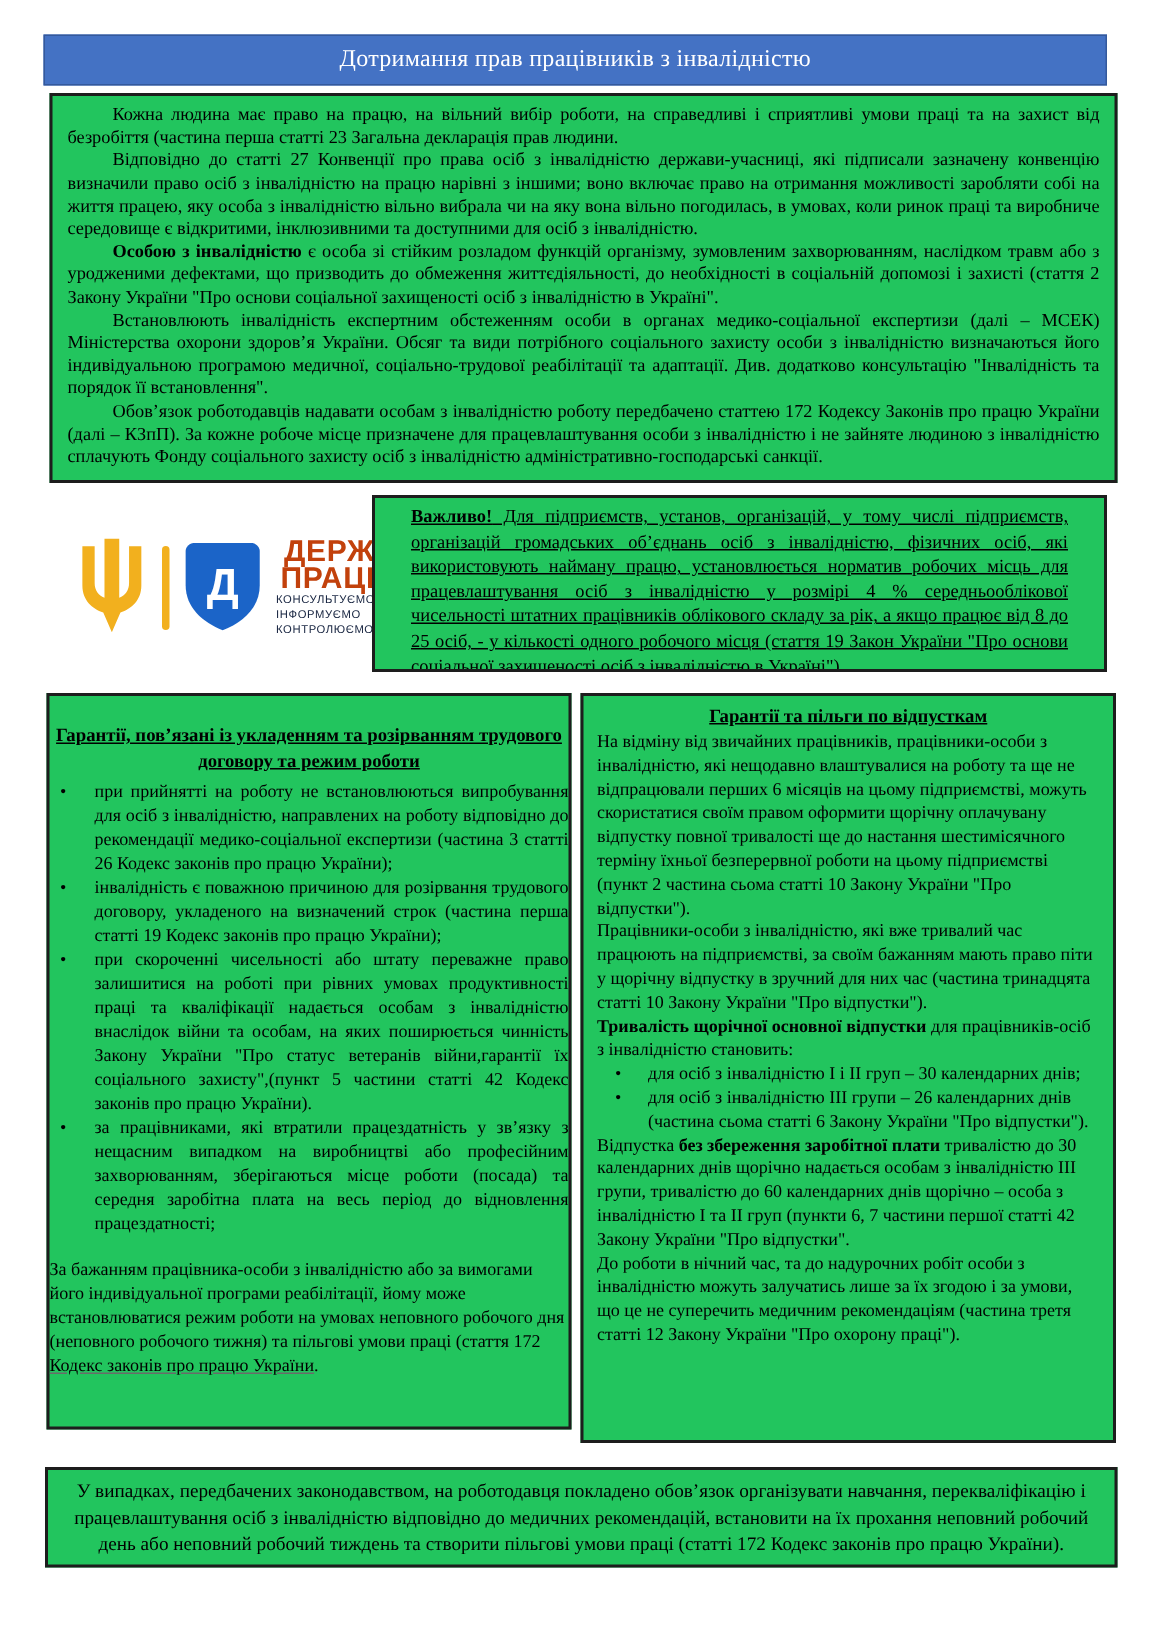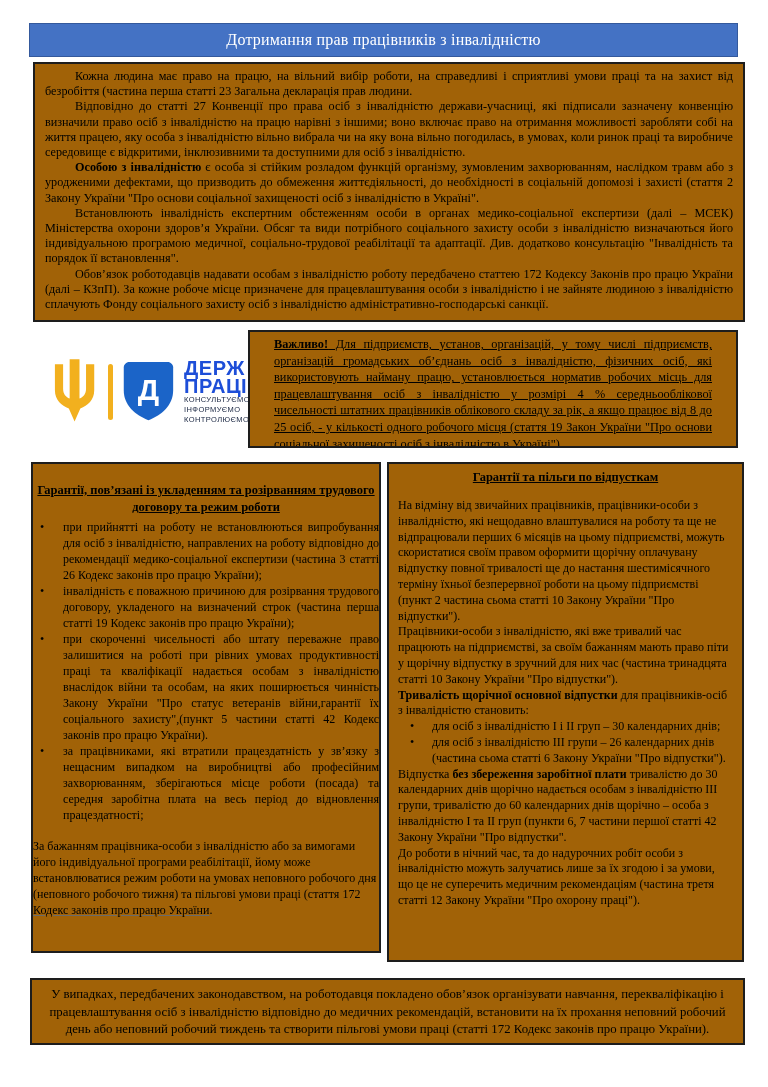--- a/index.html
+++ b/index.html
@@ -14,37 +14,37 @@
   }
   
   .titlebar {
     position: absolute; left: 29px; top: 23px; width: 709px; height: 34px;
     background: #4472C4;
     border: 1px solid #34599c;
     display: flex; align-items: center; justify-content: center;
     color: #ffffff; font-size: 16px; letter-spacing: .2px;
   }
   
-  .box { position: absolute; border: 2px solid #1d1d1d; background: #a16207; overflow: hidden; }
+  .box { position: absolute; border: 2px solid #1d1d1d; background: #22c55e; overflow: hidden; }
   
   .mainbox {
     left: 33px; top: 62px; width: 712px; height: 260px;
     padding: 5px 10px;
     font-size: 12.2px; line-height: 15.2px; text-align: justify;
   }
   .mainbox p { text-indent: 30px; }
   
   .logo {
     position: absolute; left: 50px; top: 346px; width: 200px; height: 92px;
     display: flex; align-items: center; gap: 9px;
     font-family: "Liberation Sans", "DejaVu Sans", sans-serif;
   }
   .logo-divider { width: 5px; height: 56px; background:#F2B01E; border-radius: 3px; flex: 0 0 auto; }
   .logo-textcol { display: flex; flex-direction: column; }
-  .brand { color:#1d4ed8; font-weight: 800; font-size: 20px; line-height: 18px; letter-spacing: .5px; }
+  .brand { color:#c2410c; font-weight: 800; font-size: 20px; line-height: 18px; letter-spacing: .5px; text-align: right; }
   .tagline { margin-top: 0; color:#16233f; font-weight: 400; font-size: 7.5px; line-height: 10px; letter-spacing: .4px; }
   
   .vazhlyvo {
     left: 248px; top: 330px; width: 490px; height: 118px;
     padding: 4px 24px;
     font-size: 12.3px; line-height: 16.6px; text-align: justify;
   }
   .vazhlyvo p { text-decoration: underline; }
   
   .leftbox {
@@ -55,21 +55,21 @@
   .rightbox {
     left: 387px; top: 462px; width: 357px; height: 500px;
     padding: 5px 9px;
     font-size: 12px; line-height: 15.8px; text-align: left;
   }
   .boxtitle {
     text-align: center; font-weight: bold; text-decoration: underline;
     line-height: 17px;
   }
   .leftbox .boxtitle { margin-top: 14px; margin-bottom: 3px; font-size: 12.5px; }
-  .rightbox .boxtitle { margin-bottom: 12px; font-size: 12.5px; }
+  .rightbox .boxtitle { margin-bottom: 1px; font-size: 12.5px; }
   ul.bullets { list-style: none; }
   ul.bullets li { position: relative; padding-left: 30px; }
   ul.bullets li::before { content: "\2022"; position: absolute; left: 7px; }
   .rightbox ul.bullets li { padding-left: 34px; }
   .rightbox ul.bullets li::before { left: 12px; }
   .footer-para { margin-top: 15px; text-align: left; }
   .doclink { text-decoration: underline; text-decoration-color:#6a6a6a; }
   
   .bottombox {
     left: 30px; top: 978px; width: 715px; height: 67px;

